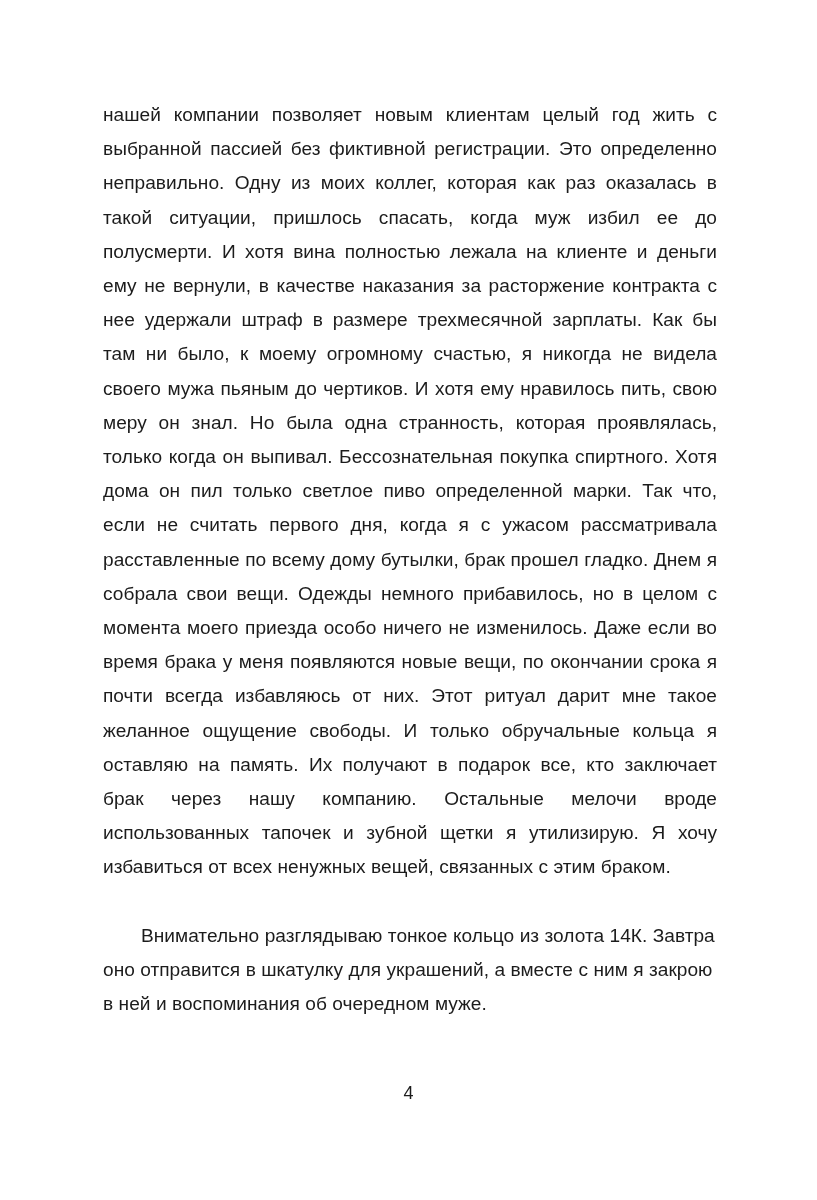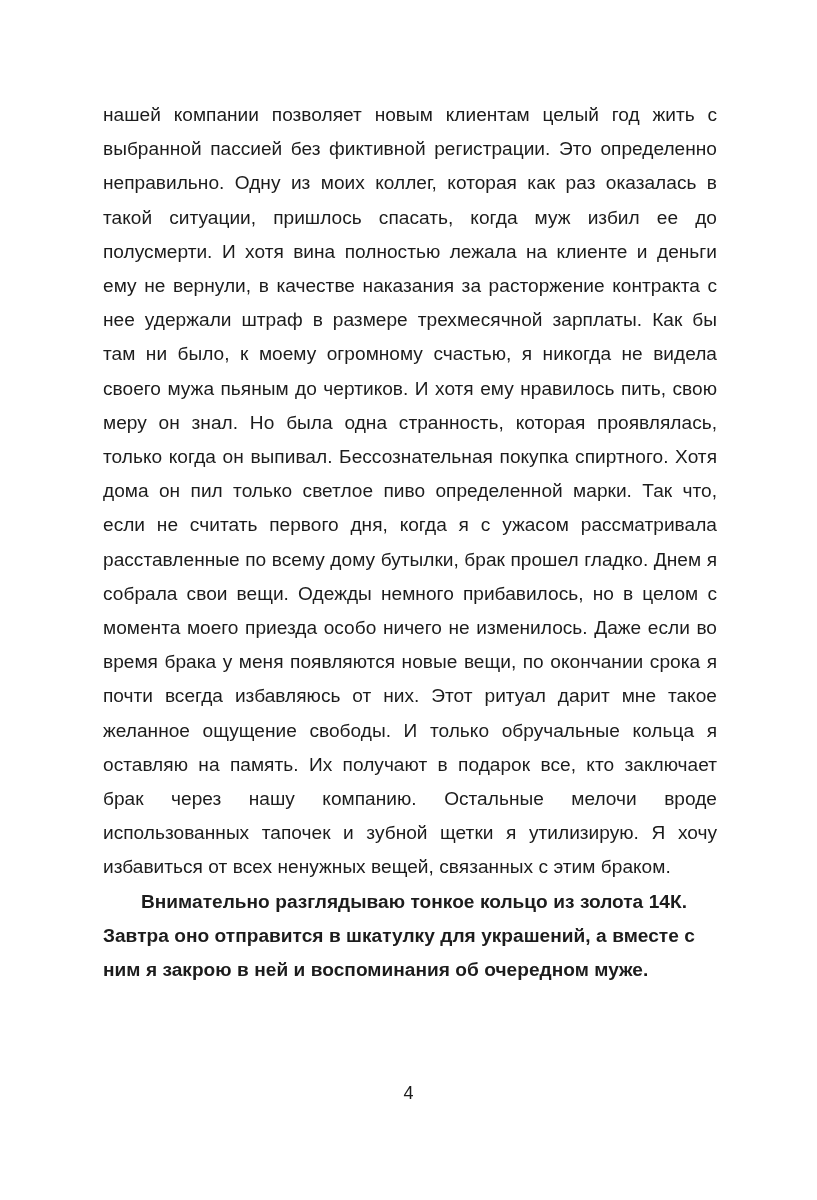--- a/index.html
+++ b/index.html
@@ -29,21 +29,21 @@
     font-size: 19.1px;
     line-height: 34.2px;
     text-align: justify;
     text-justify: inter-word;
     letter-spacing: 0.02px;
     word-spacing: 0.1px;
     -webkit-hyphens: manual;
     hyphens: manual;
   }
   .para + .para {
-    font-weight: bold;
+    margin-top: 34px;
   }
   .para.indent {
     text-indent: 38px;
   }
   .para.last {
     text-align: left;
   }
   .page-number {
     position: absolute;
     left: 0;

